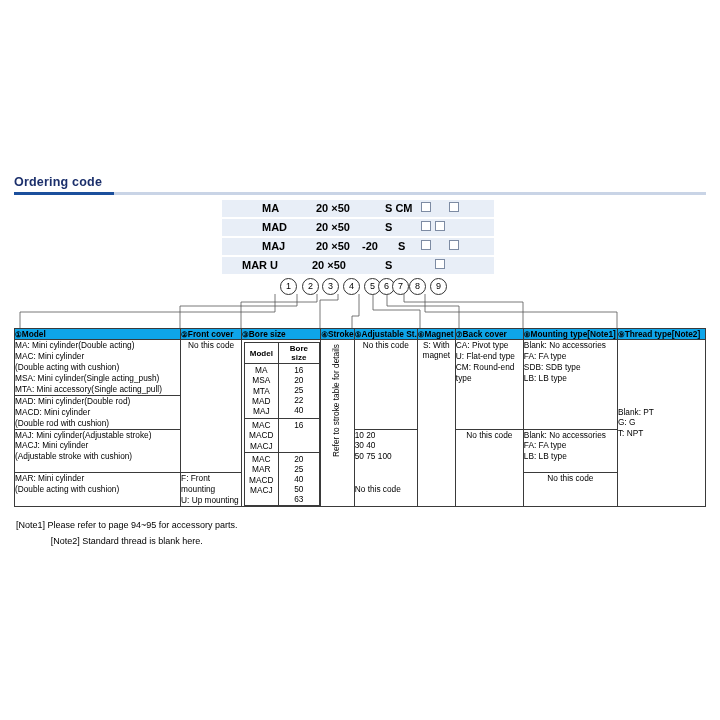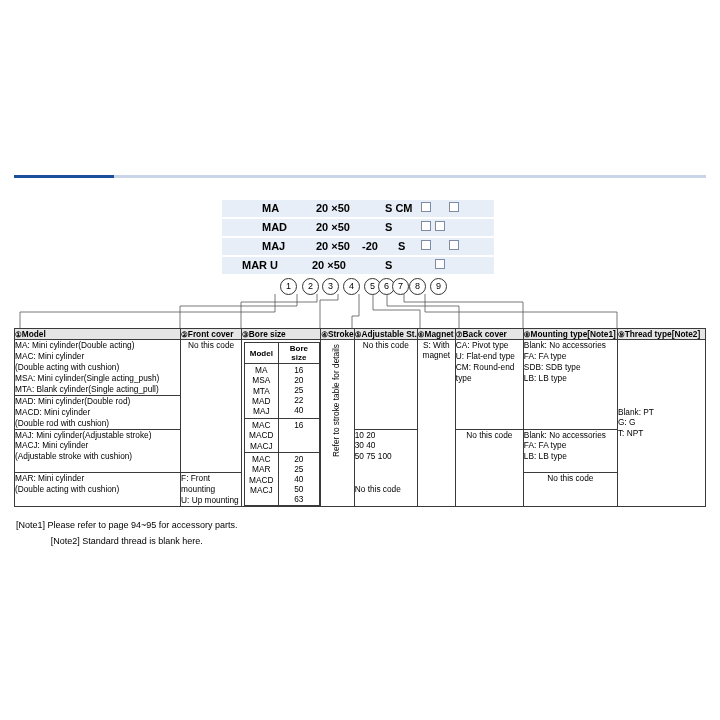--- a/index.html
+++ b/index.html
@@ -124,21 +124,21 @@
     border: 1px solid #3a3a3a;
     border-collapse: collapse;
     font-size: 8.3px;
   }
   .main-table td {
     border: 1px solid #3a3a3a;
     vertical-align: top;
     padding: 0;
   }
   .hdr {
-    background: #e5e5e5;
+    background: #0ea5e9;
     font-weight: bold;
     font-size: 8.3px;
     padding: 2px 2px 2px 3px;
     white-space: nowrap;
     border-bottom: 1px solid #3a3a3a;
   }
   .hdr .num {
     font-size: 7.5px;
   }
   .cellpad {
@@ -196,20 +196,21 @@
     line-height: 1.75;
     text-align: center;
   }
 </style>
 </head>
 <body>
 
 <div class="page">
 
   <div class="title-wrap">
+    <div class="title-text">Ordering code</div>
     <div class="title-rule">
       <div class="title-rule-accent"></div>
     </div>
   </div>
 
   <div class="code-rows">
 
     <div class="code-row">
       <span class="p-model">MA</span>
       <span class="p-bore">20 ×50</span>
@@ -304,21 +305,21 @@
       <td class="hdr"><span class="num">⑨</span><span>Thread type[Note2]</span></td>
     </tr>
 
     <tr>
 
       <td class="cellpad" style="height:44px">
         <div>MA: Mini cylinder(Double acting)</div>
         <div>MAC: Mini cylinder</div>
         <div>      (Double acting with cushion)</div>
         <div>MSA: Mini cylinder(Single acting_push)</div>
-        <div>MTA: Blank cylinder(Single acting_pull)</div>
+        <div>MTA: Mini accessory(Single acting_pull)</div>
       </td>
 
       <td class="mid" rowspan="3">
         <span>No this code</span>
       </td>
 
       <td rowspan="4" style="padding:0">
         <table class="bore-table">
           <tbody>
                 <tr>

